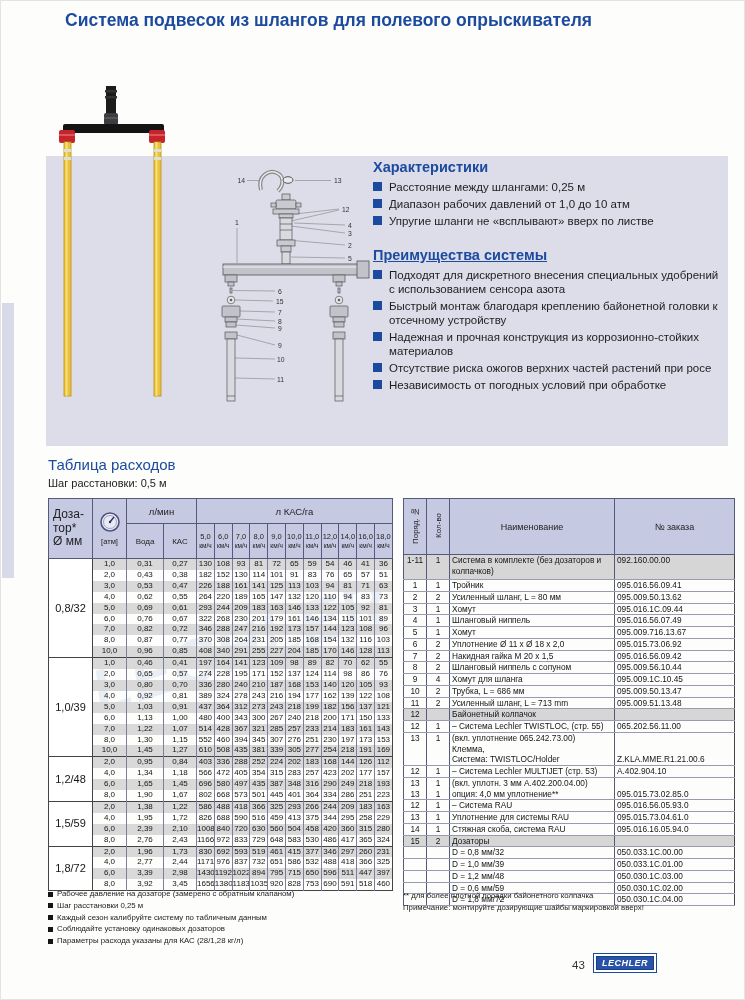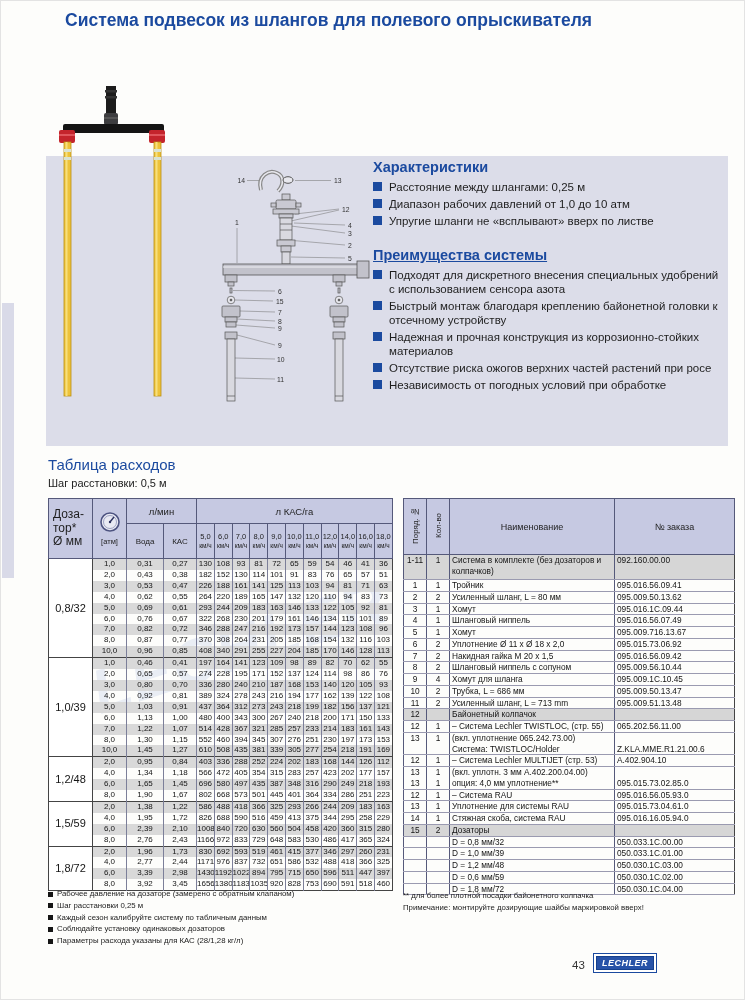--- a/index.html
+++ b/index.html
@@ -906,20 +906,26 @@
             <td class="ctr">1</td>
             <td>– Система Lechler TWISTLOC, (стр. 55)</td>
             <td>065.202.56.11.00</td>
           </tr>
           <tr class="nb">
             <td class="ctr">13</td>
             <td class="ctr">1</td>
             <td>(вкл. уплотнение 065.242.73.00)</td>
             <td></td>
           </tr>
+          <tr class="nb">
+            <td class="ctr"></td>
+            <td class="ctr"></td>
+            <td>Клемма,</td>
+            <td></td>
+          </tr>
           <tr>
             <td class="ctr"></td>
             <td class="ctr"></td>
             <td>Система: TWISTLOC/Holder</td>
             <td>Z.KLA.MME.R1.21.00.6</td>
           </tr>
           <tr class="sep">
             <td class="ctr">12</td>
             <td class="ctr">1</td>
             <td>– Система Lechler MULTIJET (стр. 53)</td>

